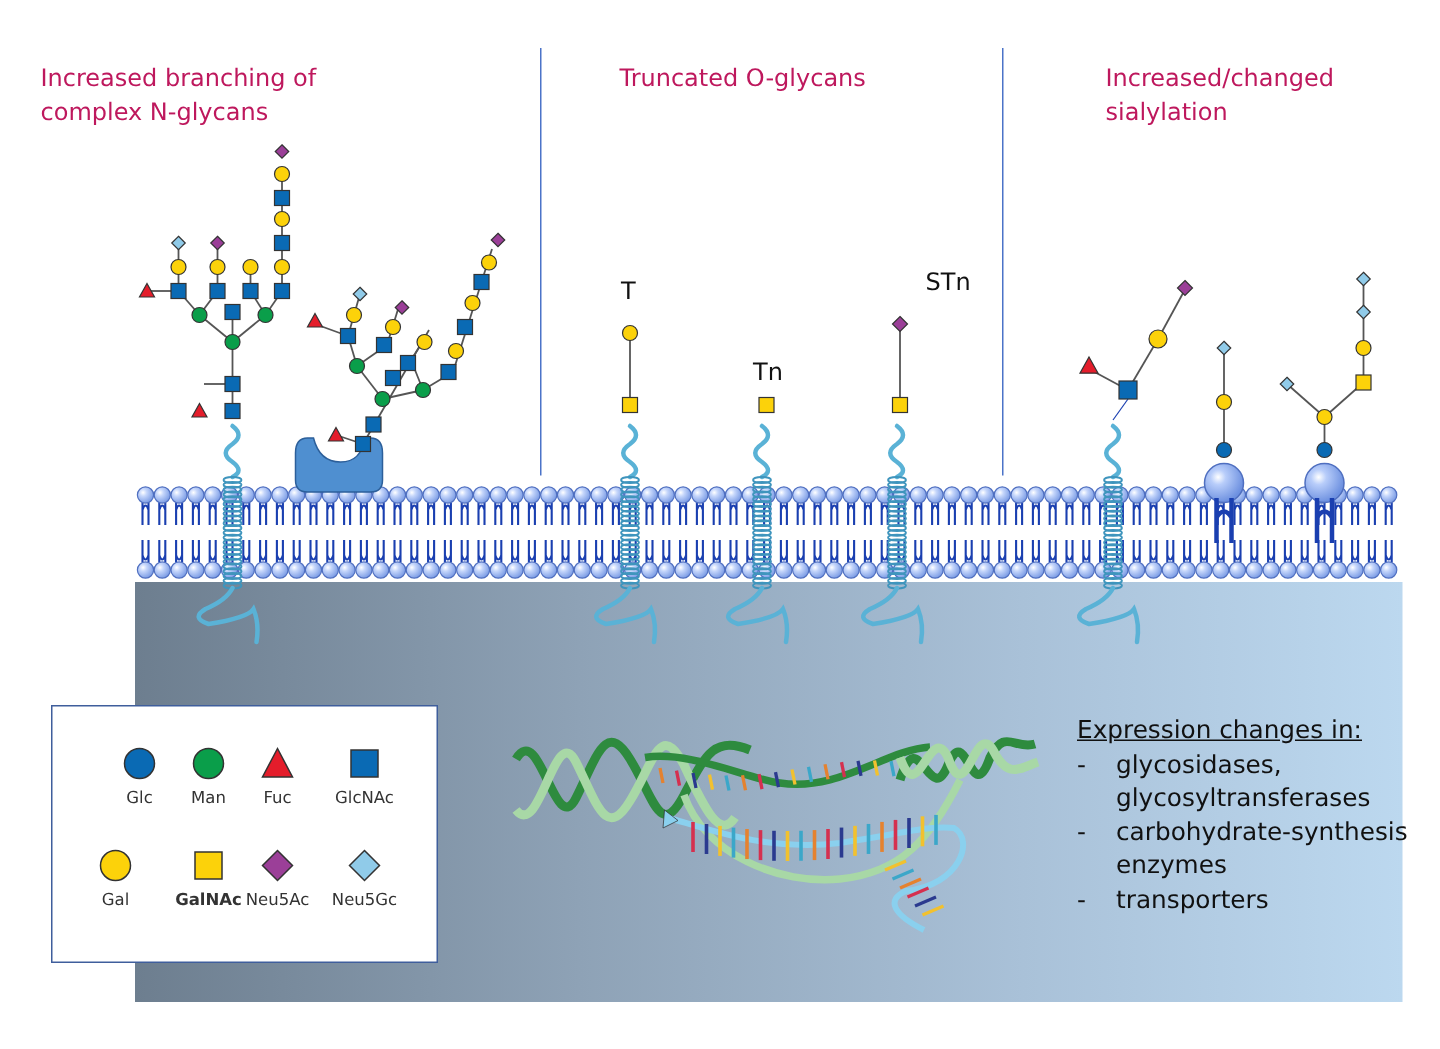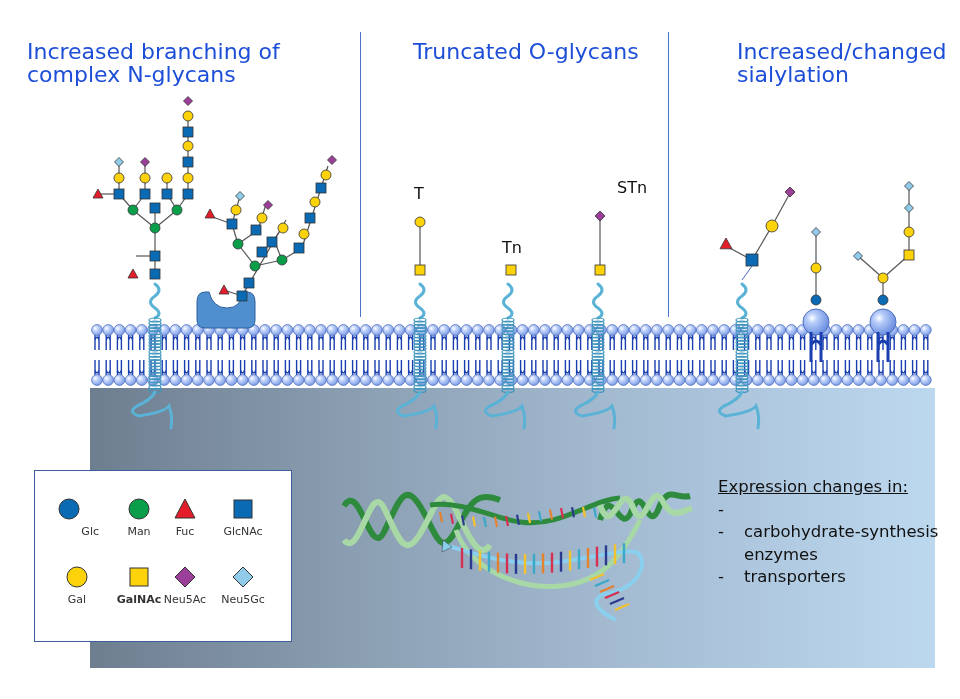--- a/index.html
+++ b/index.html
@@ -1,17 +1,17 @@
 <!DOCTYPE html>
 <html><head>
 <meta charset="utf-8">
 <style>
   html,body{margin:0;padding:0;background:#fff;}
   body{width:960px;height:699px;position:relative;overflow:hidden;font-family:"DejaVu Sans","Liberation Sans",sans-serif;color:#111;}
-  .heading{position:absolute;font-size:22px;line-height:23px;color:#1d4ed8;}
+  .heading{position:absolute;font-size:16px;line-height:23px;color:#be185d;}
   .divider{position:absolute;top:32px;width:1px;height:285px;background:#4b73c8;}
   #cytoplasm{position:absolute;left:90px;top:388px;width:845px;height:280px;background:linear-gradient(to right,#6d7e8f 0%,#8ea2b6 35%,#a9c1d8 70%,#bcd8ef 100%);}
   #legend{position:absolute;left:34px;top:470px;width:256px;height:170px;background:#fff;border:1px solid #3f5e9c;}
   .leg-item{position:absolute;width:60px;text-align:center;font-size:11px;color:#333;}
   .leg-item svg{display:block;margin:0 auto 4px auto;}
   #expr{position:absolute;left:686px;top:476px;font-size:16.5px;line-height:22.5px;color:#111;margin-left:32px;}
   #expr .title{text-decoration:underline;}
   #expr .row{display:flex;}
   #expr .dash{width:26px;flex:none;}
   #scene{position:absolute;left:0;top:0;}
@@ -819,21 +819,21 @@
       <line x1="610" y1="604" x2="624" y2="598" stroke="#2a3a8f" stroke-width="2.2"></line>
       <line x1="615" y1="610" x2="629" y2="604" stroke="#f2c12e" stroke-width="2.2"></line>
     </g>
 </svg>
 
 <div class="label-small" style="left:414px;top:184px;">T</div>
 <div class="label-small" style="left:502px;top:238px;">Tn</div>
 <div class="label-small" style="left:617px;top:178px;">STn</div>
 
 <div id="legend">
-    <div class="leg-item" style="left: 4px; top: 26px; text-align: right;">
+    <div class="leg-item" style="left: 28px; top: 26px;">
       <svg width="24" height="24">
         <circle cx="12" cy="12" r="10" fill="#0a6ab4" stroke="#333" stroke-width="1"></circle>
       </svg>
       <div>Glc</div>
     </div>
     <div class="leg-item" style="left: 74px; top: 26px;">
       <svg width="24" height="24">
         <circle cx="12" cy="12" r="10" fill="#0a9e4a" stroke="#333" stroke-width="1"></circle>
       </svg>
       <div>Man</div>
@@ -873,20 +873,24 @@
         <polygon points="12,2 22,12 12,22 2,12" fill="#90cbe9" stroke="#333" stroke-width="1"></polygon>
       </svg>
       <div>Neu5Gc</div>
     </div>
   </div>
 
 <div id="expr">
   <div class="title">Expression changes in:</div>
   <div class="row">
     <span class="dash">-</span>
+    <span>
+        <div>glycosidases,</div>
+        <div>glycosyltransferases</div>
+      </span>
   </div>
   <div class="row">
     <span class="dash">-</span>
     <span>
         <div>carbohydrate-synthesis</div>
         <div>enzymes</div>
       </span>
   </div>
   <div class="row">
     <span class="dash">-</span>

